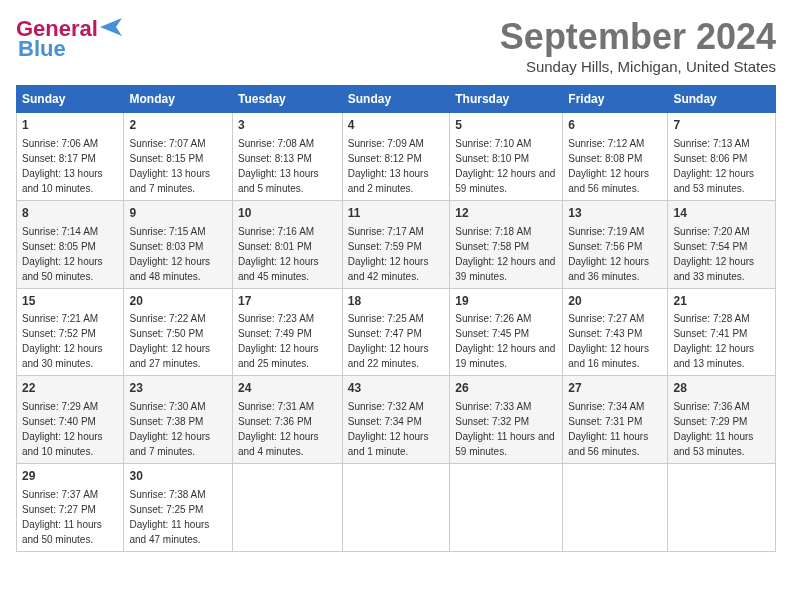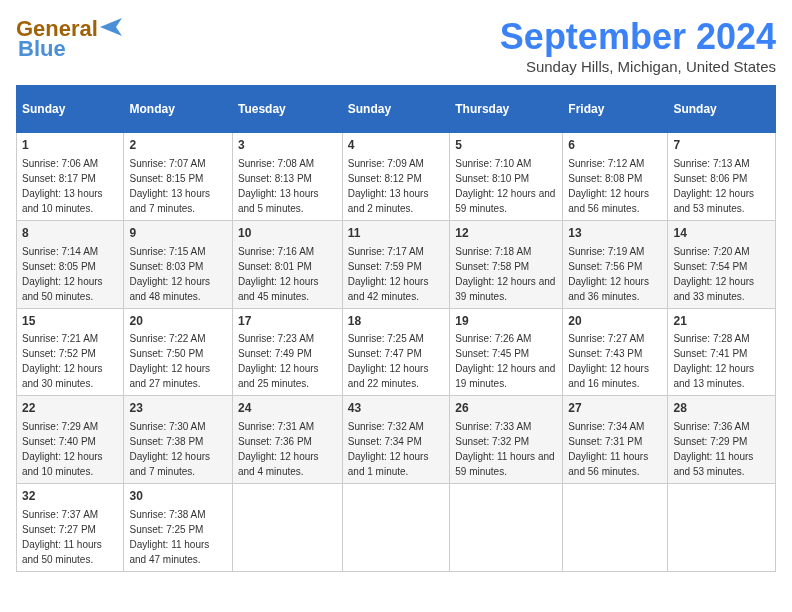--- a/index.html
+++ b/index.html
@@ -20,37 +20,37 @@
       display: flex;
       flex-direction: column;
       align-items: flex-start;
     }
     .title-block {
       text-align: right;
     }
     .title-block h1 {
       font-size: 36px;
       font-weight: bold;
-      color: #3b82f6;
+      color: #737373;
     }
     .title-block h2 {
       font-size: 15px;
       font-weight: normal;
       color: #444;
     }
     table {
       width: 100%;
       border-collapse: collapse;
       font-size: 10.5px;
     }
     thead tr th {
       background: #2b6abf;
       color: #fff;
       text-align: left;
-      padding: 16px 5px;
+      padding: 6px 5px;
       font-size: 12px;
       font-weight: bold;
       border: 1px solid #2b6abf;
     }
     tbody tr td {
       vertical-align: top;
       border: 1px solid #ccc;
       padding: 4px 5px;
       min-height: 70px;
       color: #333;
@@ -75,21 +75,21 @@
     .empty-cell {
       background: #fff !important;
     }
   </style>
 </head>
 <body>
 
 <div class="header">
   <div class="logo">
     <div style="display:flex; align-items:center;">
-      <span style="font-size:22px; font-weight:bold; color:#a16207;">General</span>
+      <span style="font-size:22px; font-weight:bold; color:#be185d;">General</span>
       <svg width="22" height="18" viewBox="0 0 22 18" style="margin-left:2px; margin-top:-4px;">
         <polygon points="0,9 22,0 16,9 22,18" fill="#4a90d9"></polygon>
       </svg>
     </div>
     <span style="font-size:22px; font-weight:bold; color:#4a90d9; margin-top:-6px; margin-left:2px;">Blue</span>
   </div>
   <div class="title-block">
     <h1>September 2024</h1>
     <h2>Sunday Hills, Michigan, United States</h2>
   </div>
@@ -138,21 +138,21 @@
       <tr>
         <td><span class="day-num">22</span><span class="day-info">Sunrise: 7:29 AM<br>Sunset: 7:40 PM<br>Daylight: 12 hours and 10 minutes.</span></td>
         <td><span class="day-num">23</span><span class="day-info">Sunrise: 7:30 AM<br>Sunset: 7:38 PM<br>Daylight: 12 hours and 7 minutes.</span></td>
         <td><span class="day-num">24</span><span class="day-info">Sunrise: 7:31 AM<br>Sunset: 7:36 PM<br>Daylight: 12 hours and 4 minutes.</span></td>
         <td><span class="day-num">43</span><span class="day-info">Sunrise: 7:32 AM<br>Sunset: 7:34 PM<br>Daylight: 12 hours and 1 minute.</span></td>
         <td><span class="day-num">26</span><span class="day-info">Sunrise: 7:33 AM<br>Sunset: 7:32 PM<br>Daylight: 11 hours and 59 minutes.</span></td>
         <td><span class="day-num">27</span><span class="day-info">Sunrise: 7:34 AM<br>Sunset: 7:31 PM<br>Daylight: 11 hours and 56 minutes.</span></td>
         <td><span class="day-num">28</span><span class="day-info">Sunrise: 7:36 AM<br>Sunset: 7:29 PM<br>Daylight: 11 hours and 53 minutes.</span></td>
       </tr>
       <tr>
-        <td><span class="day-num">32</span><span class="day-info">Sunrise: 7:37 AM<br>Sunset: 7:27 PM<br>Daylight: 11 hours and 50 minutes.</span></td>
+        <td><span class="day-num">29</span><span class="day-info">Sunrise: 7:37 AM<br>Sunset: 7:27 PM<br>Daylight: 11 hours and 50 minutes.</span></td>
         <td><span class="day-num">30</span><span class="day-info">Sunrise: 7:38 AM<br>Sunset: 7:25 PM<br>Daylight: 11 hours and 47 minutes.</span></td>
         <td class="empty-cell"></td>
         <td class="empty-cell"></td>
         <td class="empty-cell"></td>
         <td class="empty-cell"></td>
         <td class="empty-cell"></td>
       </tr>
     </tbody>
 </table>
 

